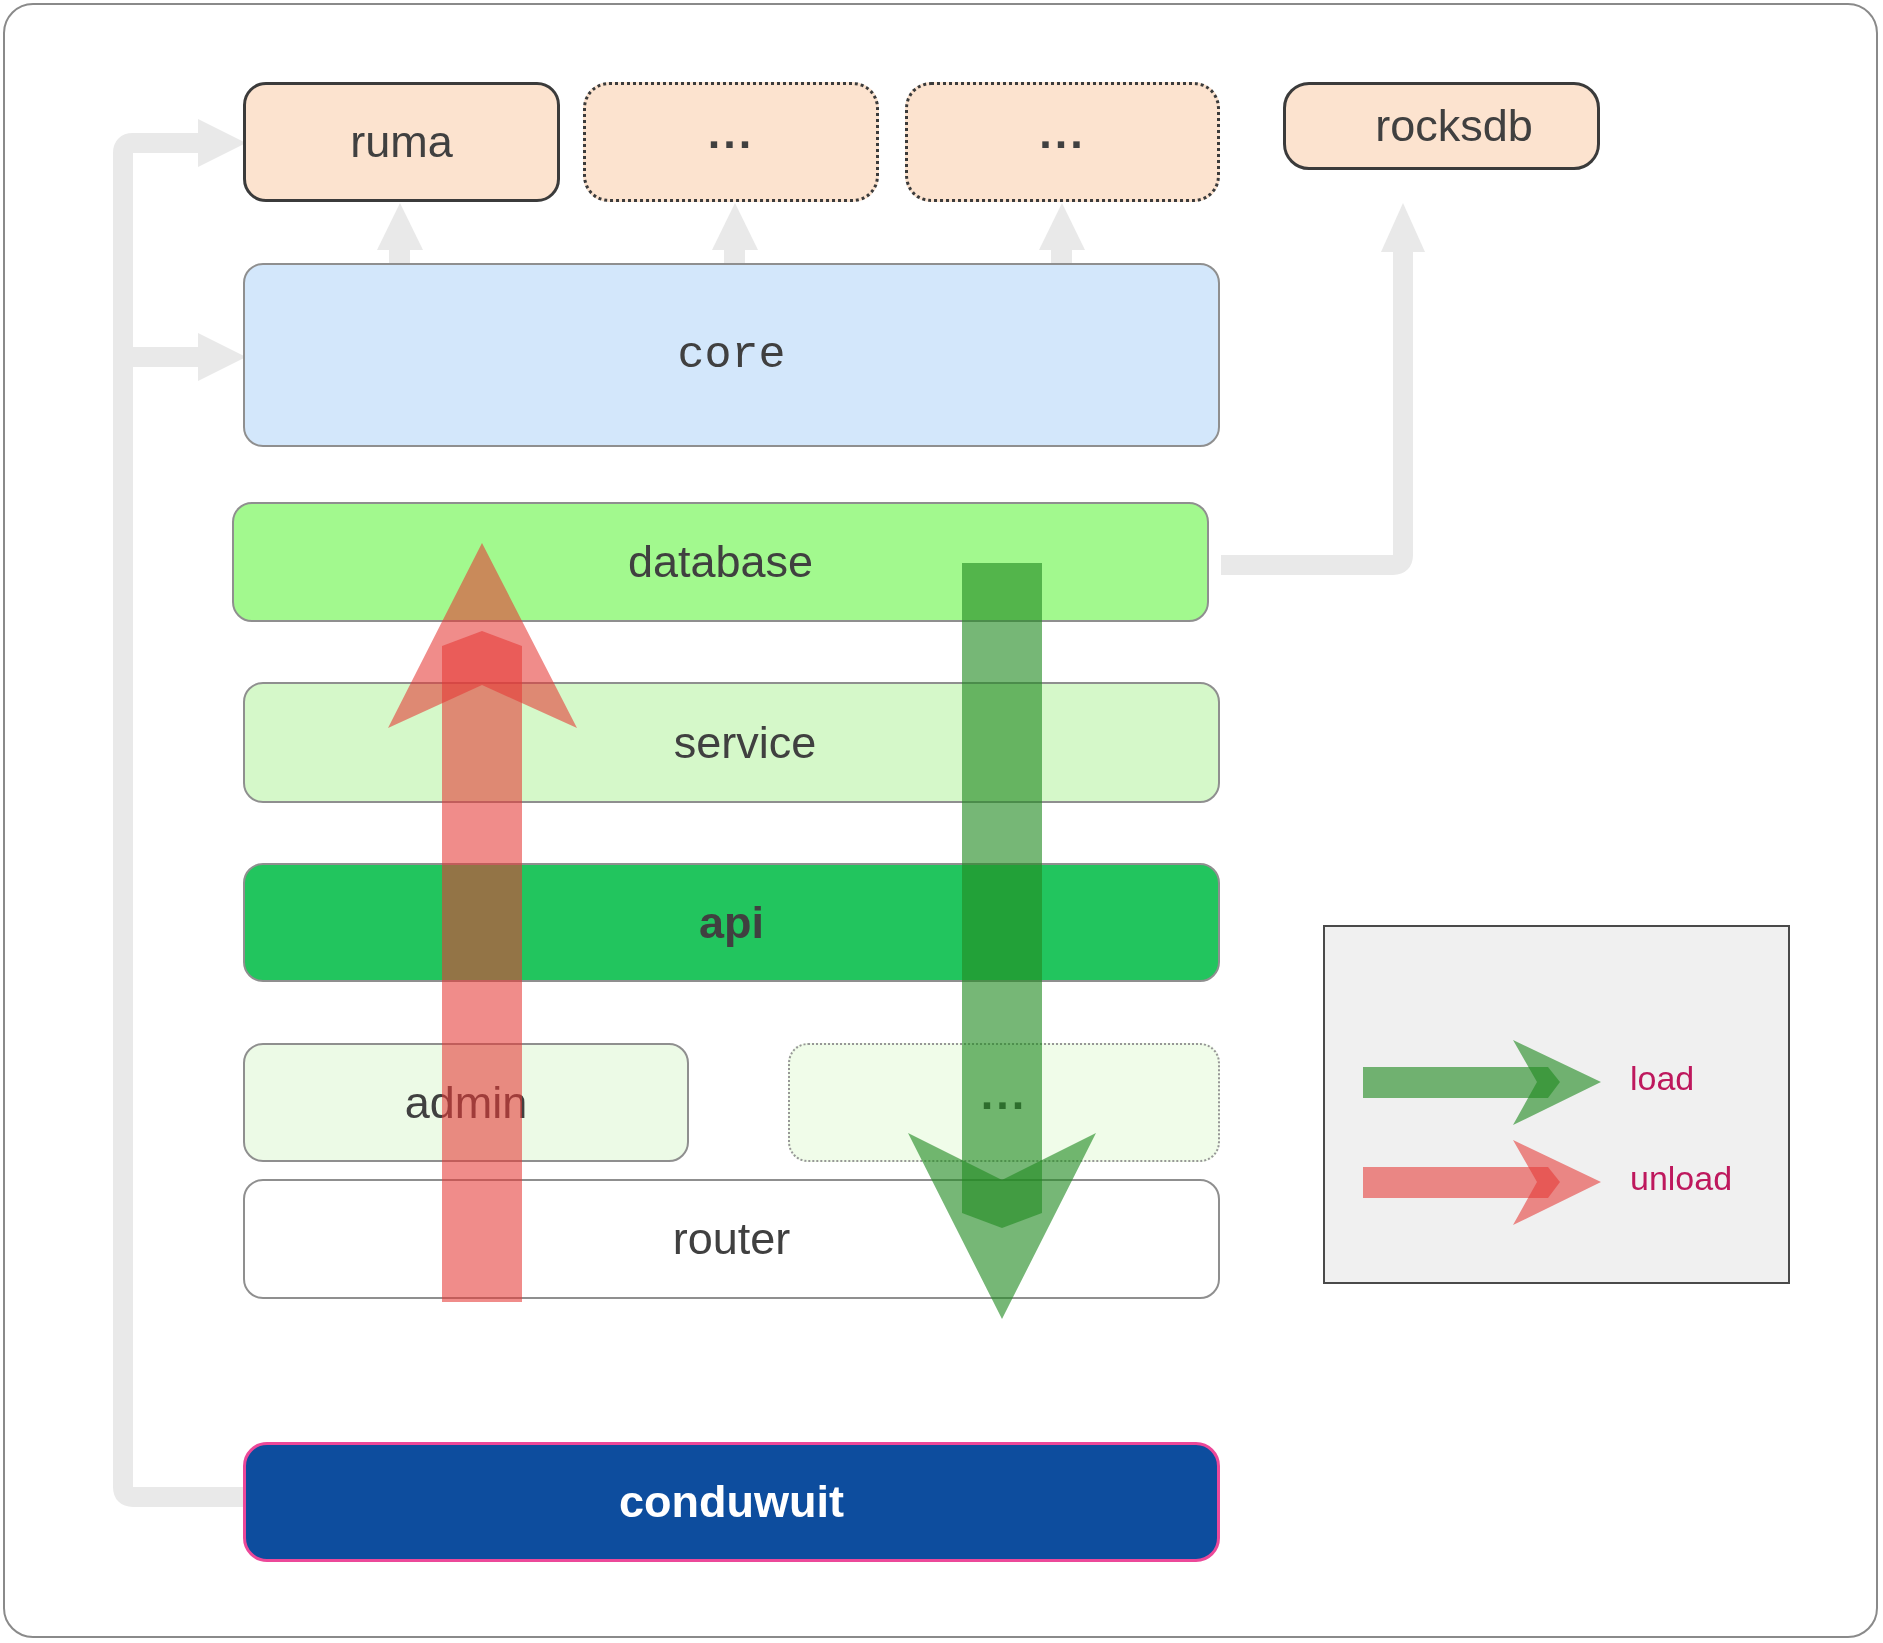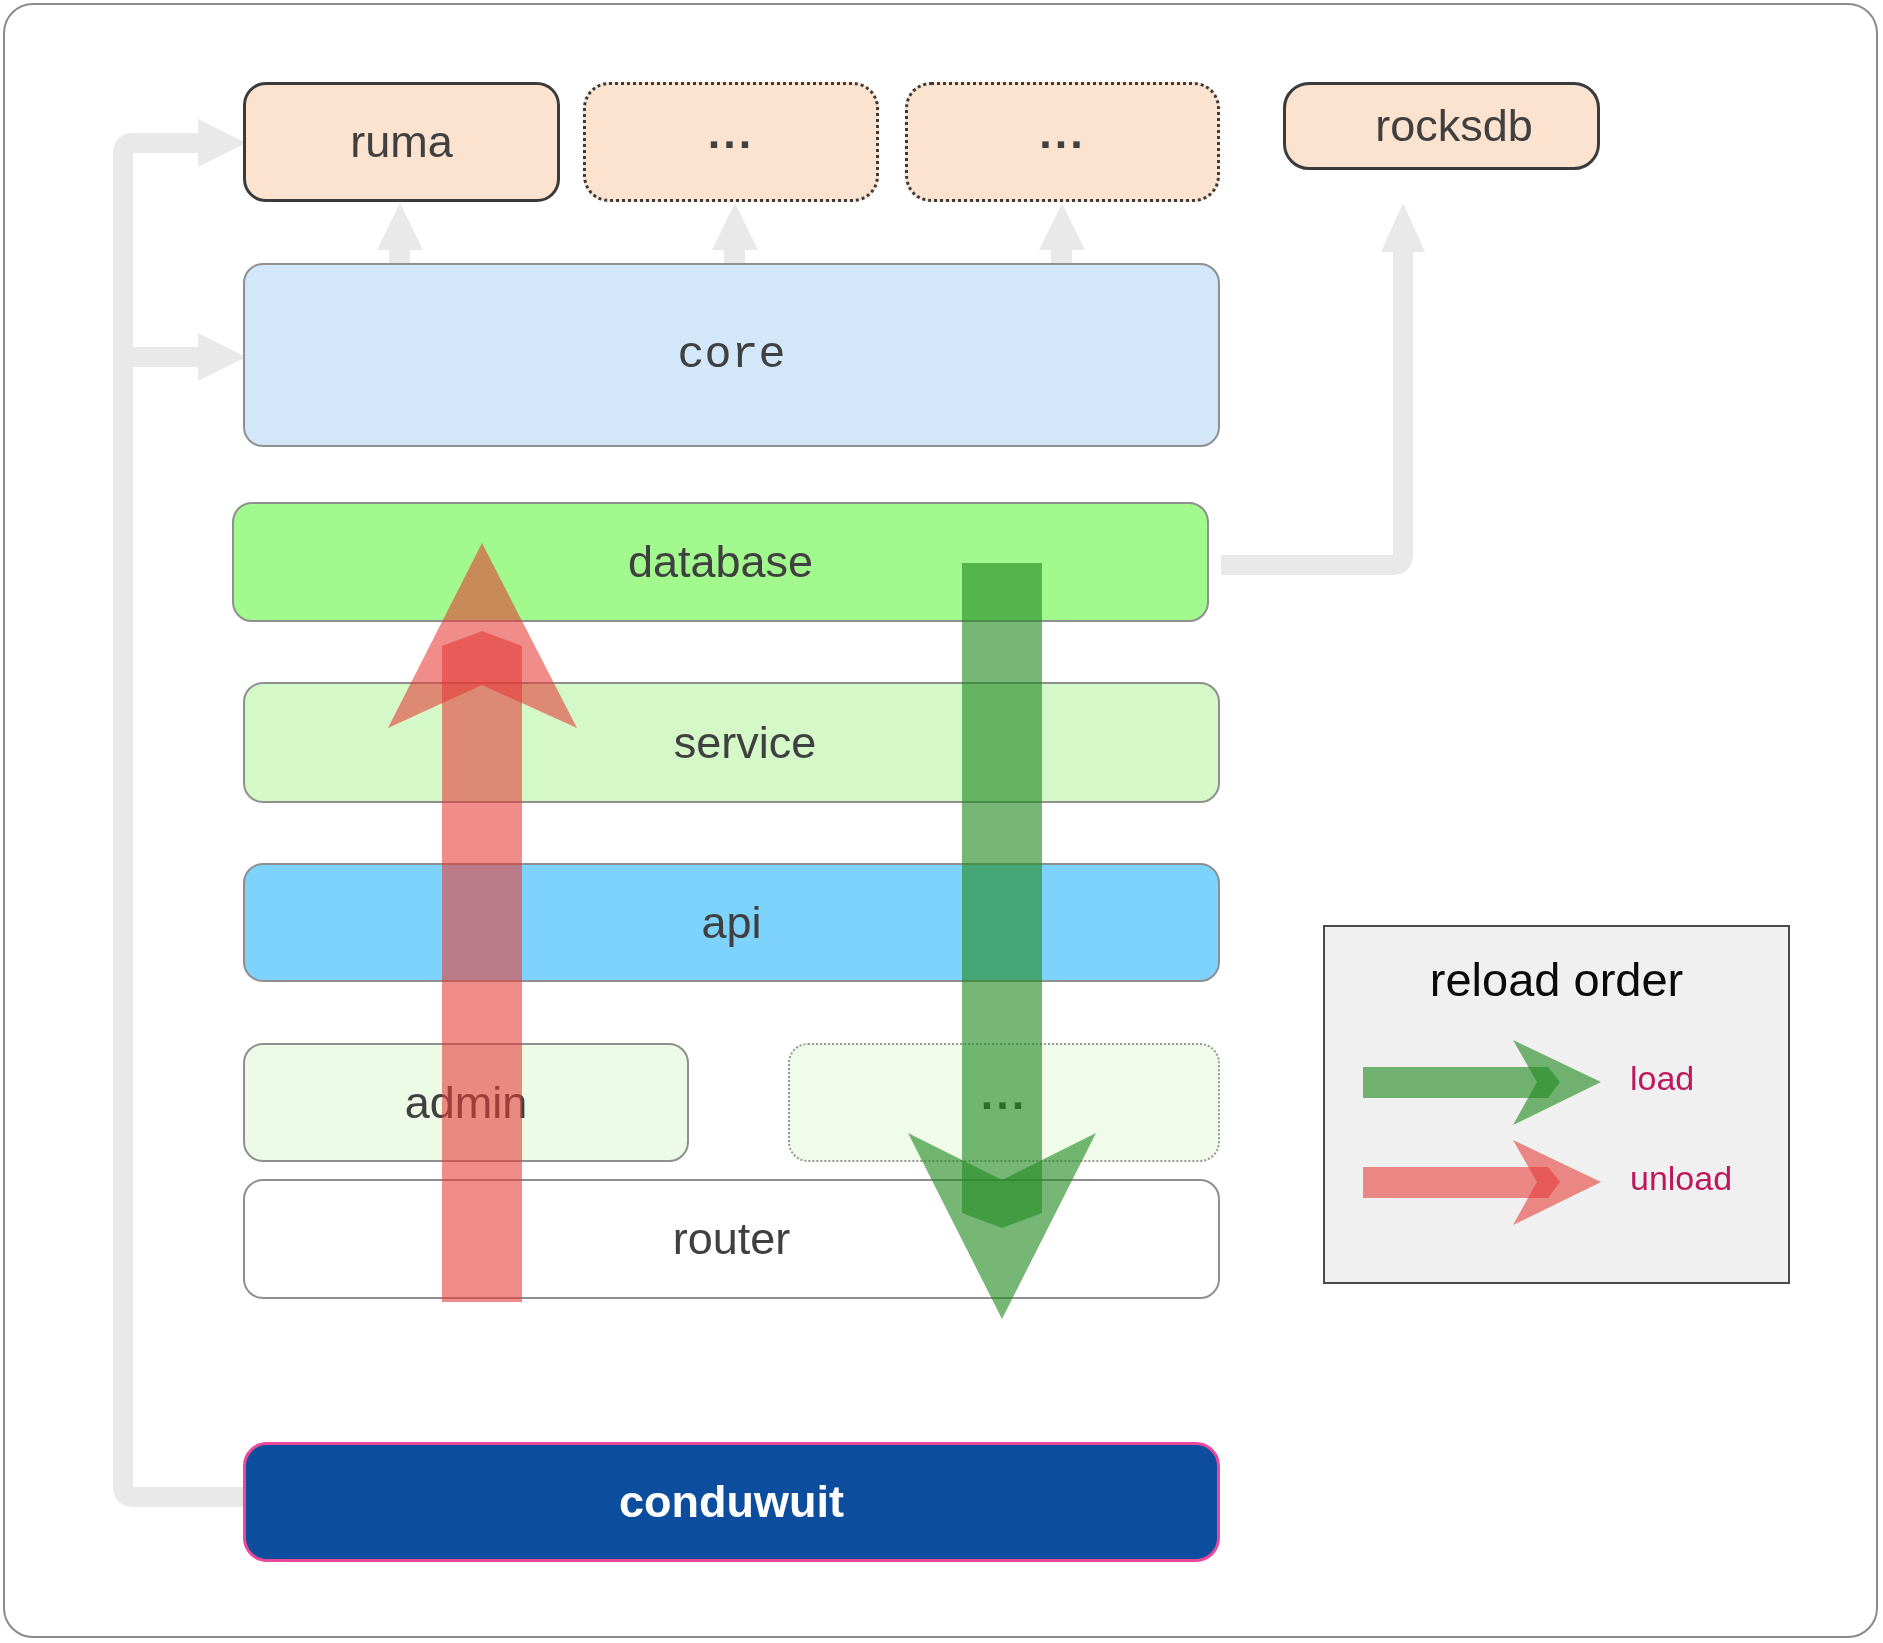--- a/index.html
+++ b/index.html
@@ -19,21 +19,21 @@
   }
   .node .lbl{white-space:nowrap;}
   
   .dep{background:#fce3cf;border:3px solid #3b3b3b;border-radius:26px;}
   .dep.dotted{border:3px dotted #3b3b3b;}
   
   .stack{border:2px solid #8f8f8f;border-radius:20px;}
   .core{background:#d3e7fb;}
   .database{background:#a2f98e;}
   .service{background:#d5f8c9;padding-left:27px;}
-  .api{background:#7dd3fc;}
+  .api{background:#22c55e;font-weight:bold;}
   .admin{background:#ecfae6;}
   .svc-dots{background:#f0fce9;border:2px dotted #979797;}
   .router{background:#ffffff;}
   .conduwuit{background:#0d4d9e;border:3px solid #ec4899;border-radius:24px;color:#ffffff;font-weight:700;}
   .dots-label .lbl{font-weight:700;letter-spacing:3px;transform:translateY(-9px);display:inline-block;}
   
   .legend-box{
     position:absolute;left:1323px;top:925px;width:467px;height:359px;
     background:#f0f0f0;border:2px solid #4a4a4a;box-sizing:border-box;
   }
@@ -105,21 +105,20 @@
     <span class="lbl">...</span>
   </div>
   <div class="node stack router" style="left:243px;top:1179px;width:977px;height:120px;">
     <span class="lbl">router</span>
   </div>
   <div class="node conduwuit" style="left:243px;top:1442px;width:977px;height:120px;">
     <span class="lbl">conduwuit</span>
   </div>
 
   <div class="legend-box"></div>
-  <div class="legend-title">reload order</div>
   <div class="legend-item-label legend-load-label">load</div>
   <div class="legend-item-label legend-unload-label">unload</div>
 
   <svg class="layer" viewBox="0 0 1883 1643" xmlns="http://www.w3.org/2000/svg">
 
     <g fill="#e53935" fill-opacity="0.58">
       <polygon points="442,1302 442,646 482,631 522,646 522,1302"></polygon>
       <polygon points="482,543 577,728 482,685 388,728"></polygon>
     </g>
 

